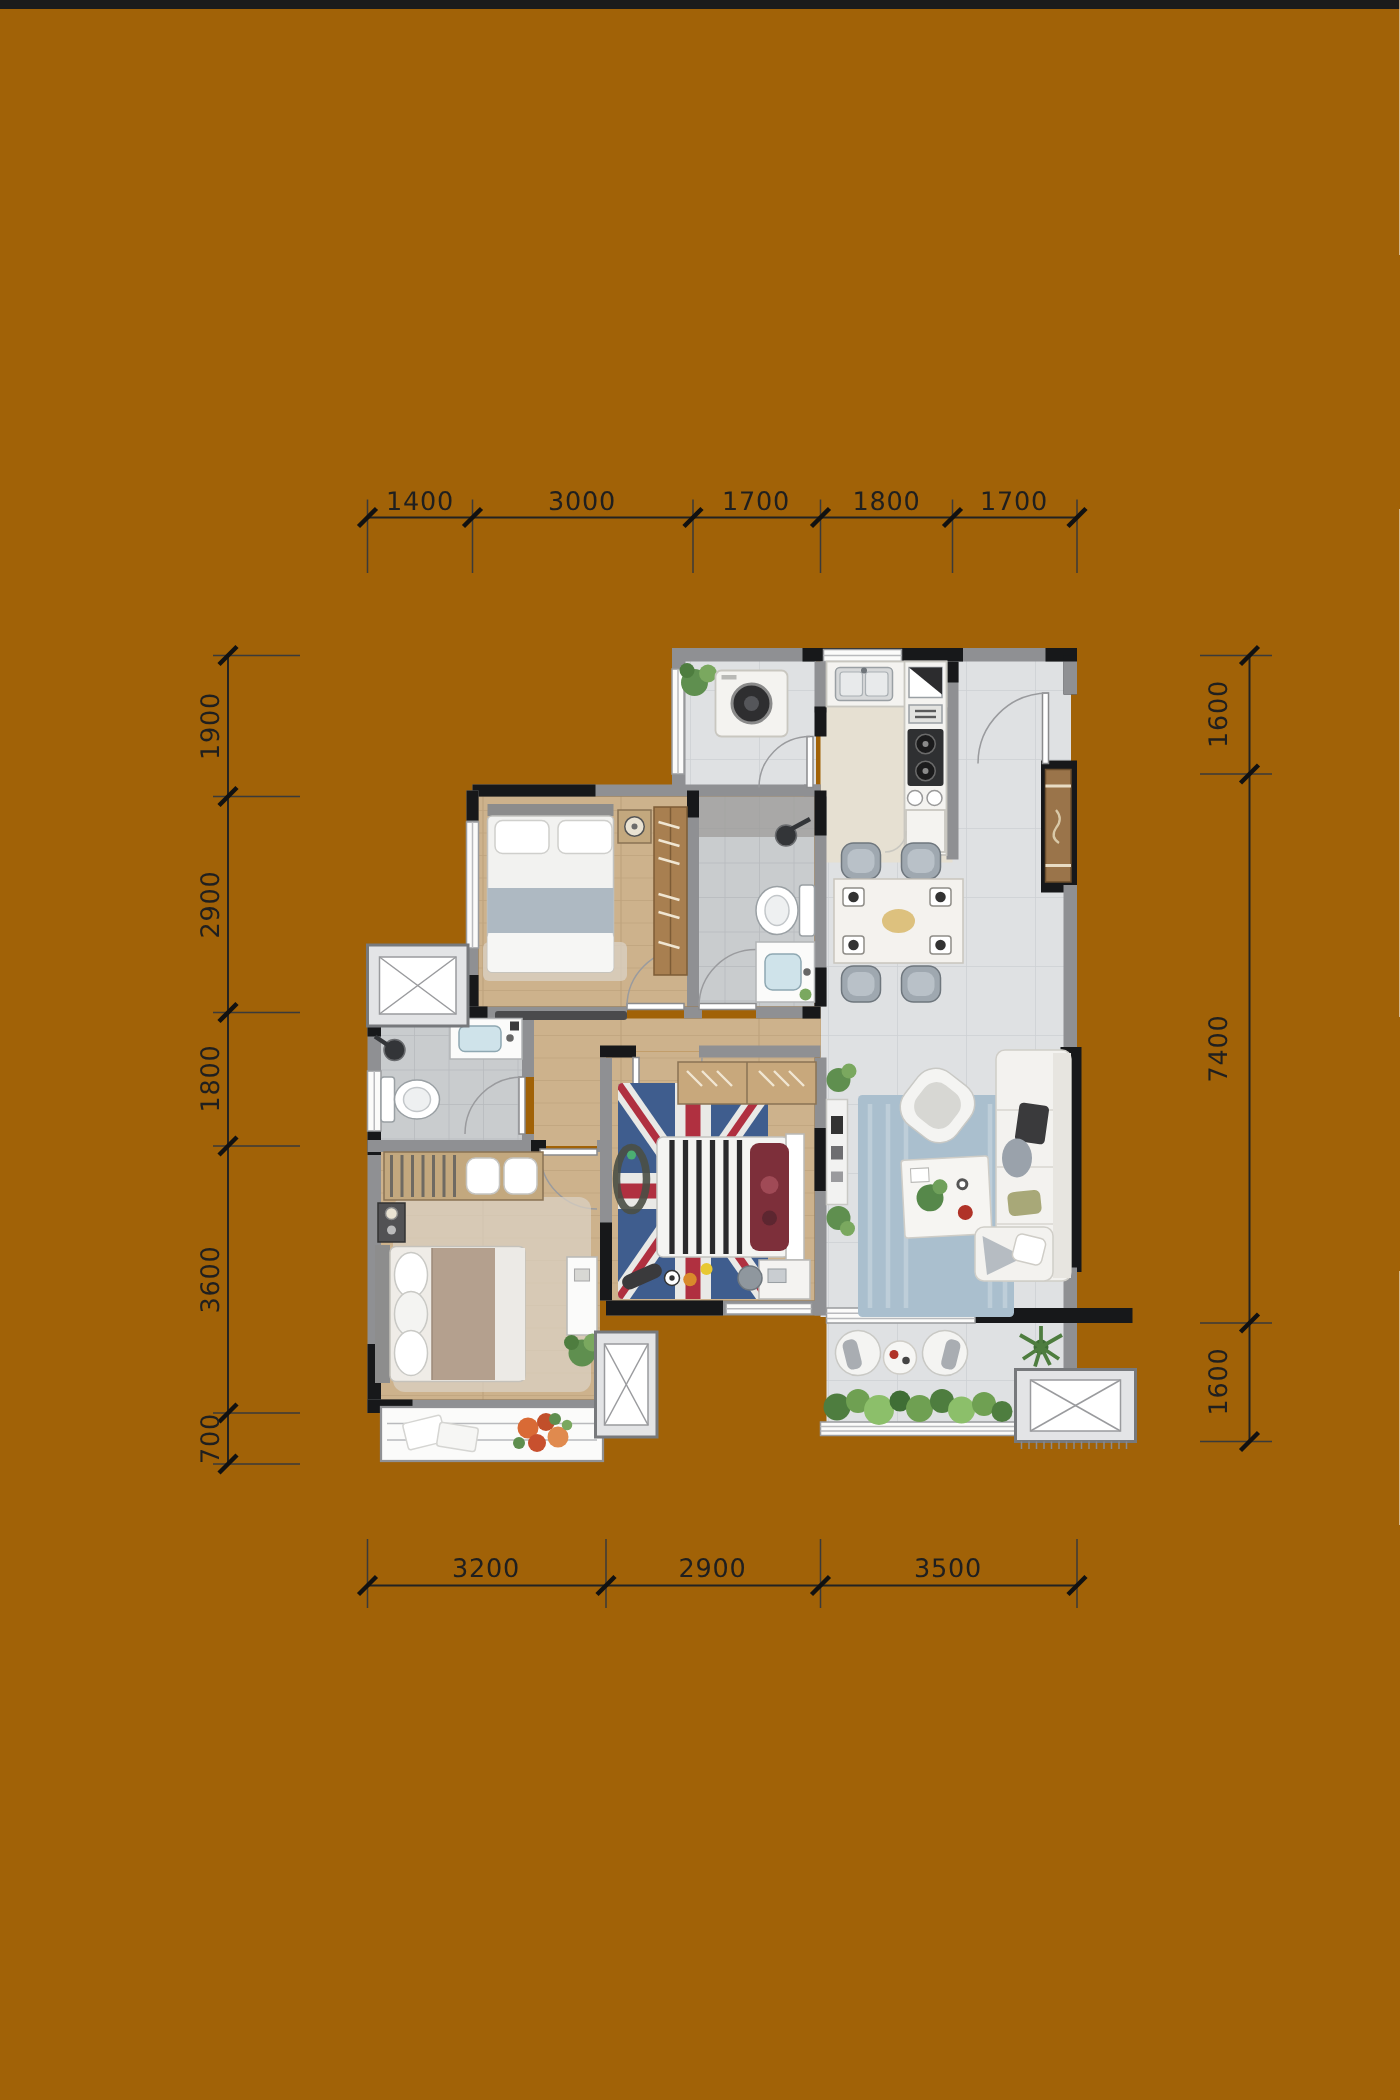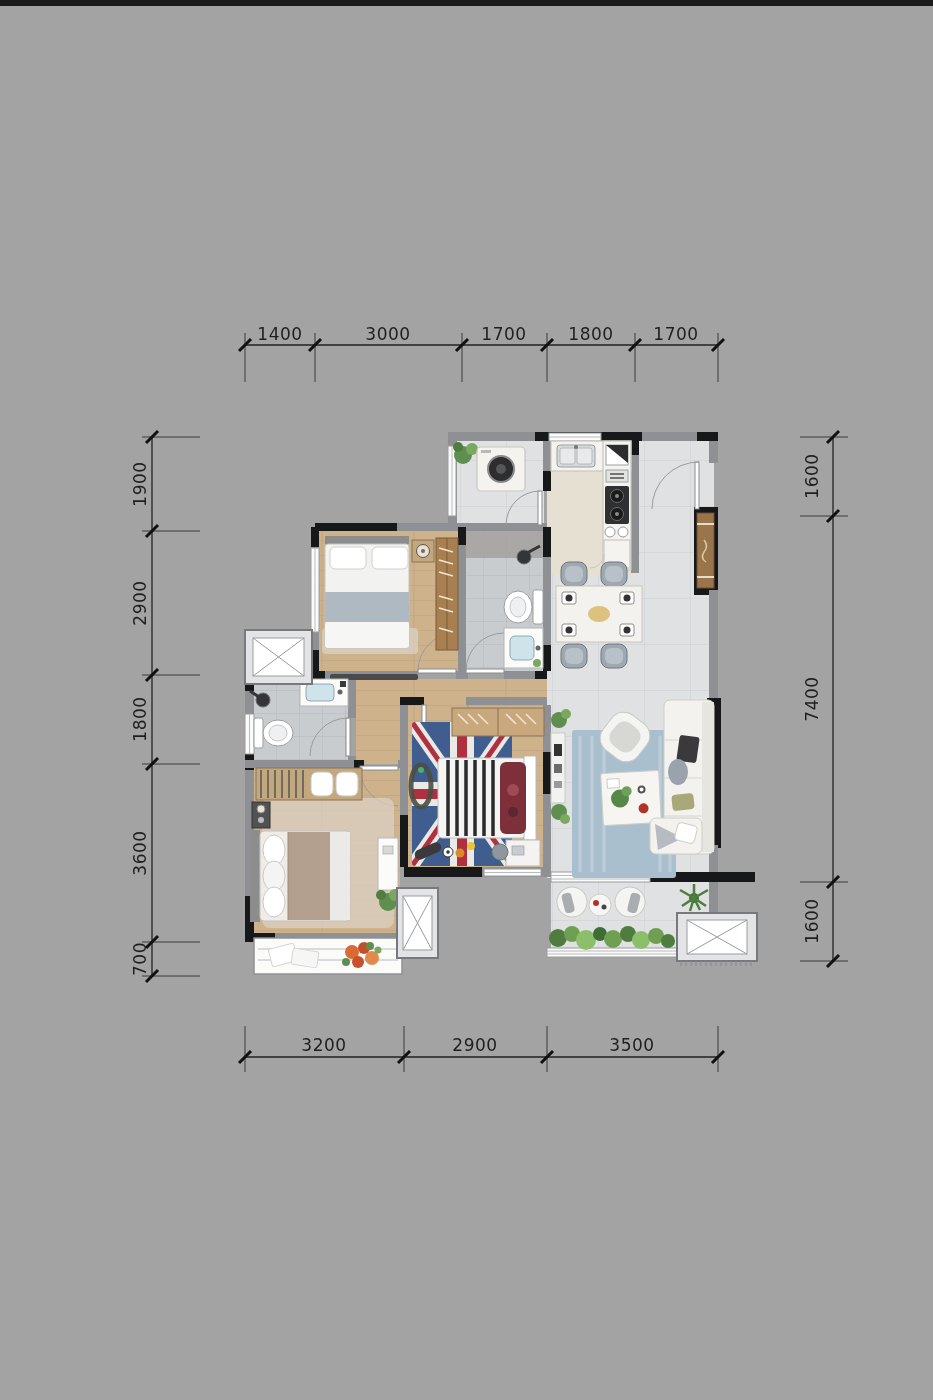--- a/index.html
+++ b/index.html
@@ -1,16 +1,16 @@
 <!DOCTYPE html>
 <html><head>
 <meta charset="utf-8">
 <style>
   html,body{margin:0;padding:0;background:#ffffff;}
-  .stage{position:relative;width:933px;height:1400px;background:#a3a3a3;overflow:hidden;
+  .stage{position:relative;width:933px;height:1400px;background:#a16207;overflow:hidden;
          font-family:"DejaVu Sans","Liberation Sans",sans-serif;}
   svg{position:absolute;left:0;top:0;}
   text.dim{font-size:17px;fill:#1f1f1f;letter-spacing:.5px;}
   .thin{stroke:#3a3a3a;stroke-width:1;}
   .dimline{stroke:#222;stroke-width:1.3;}
   .tick{stroke:#111;stroke-width:3;}
   .wallg{fill:#8f9093;}
   .wallb{fill:#17181a;}
   .win{fill:#fbfbfa;stroke:#9b9c9f;stroke-width:1;}
   .winline{stroke:#b9babd;stroke-width:1;}

